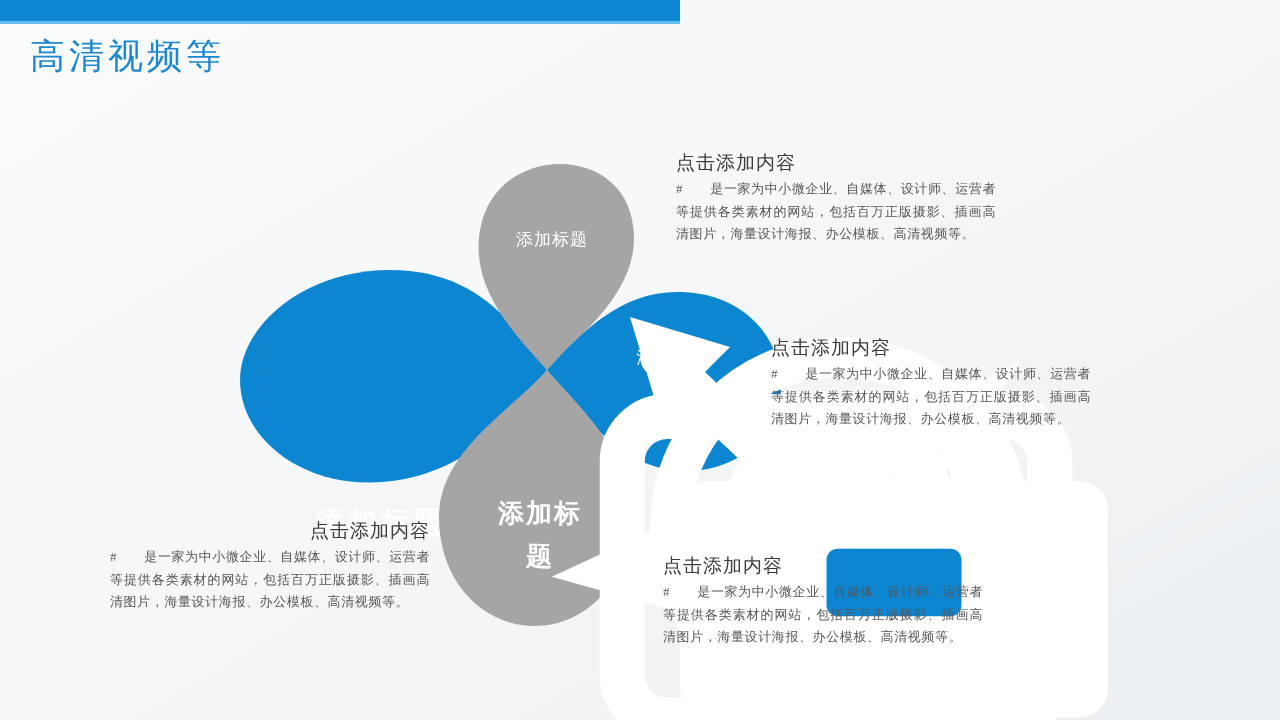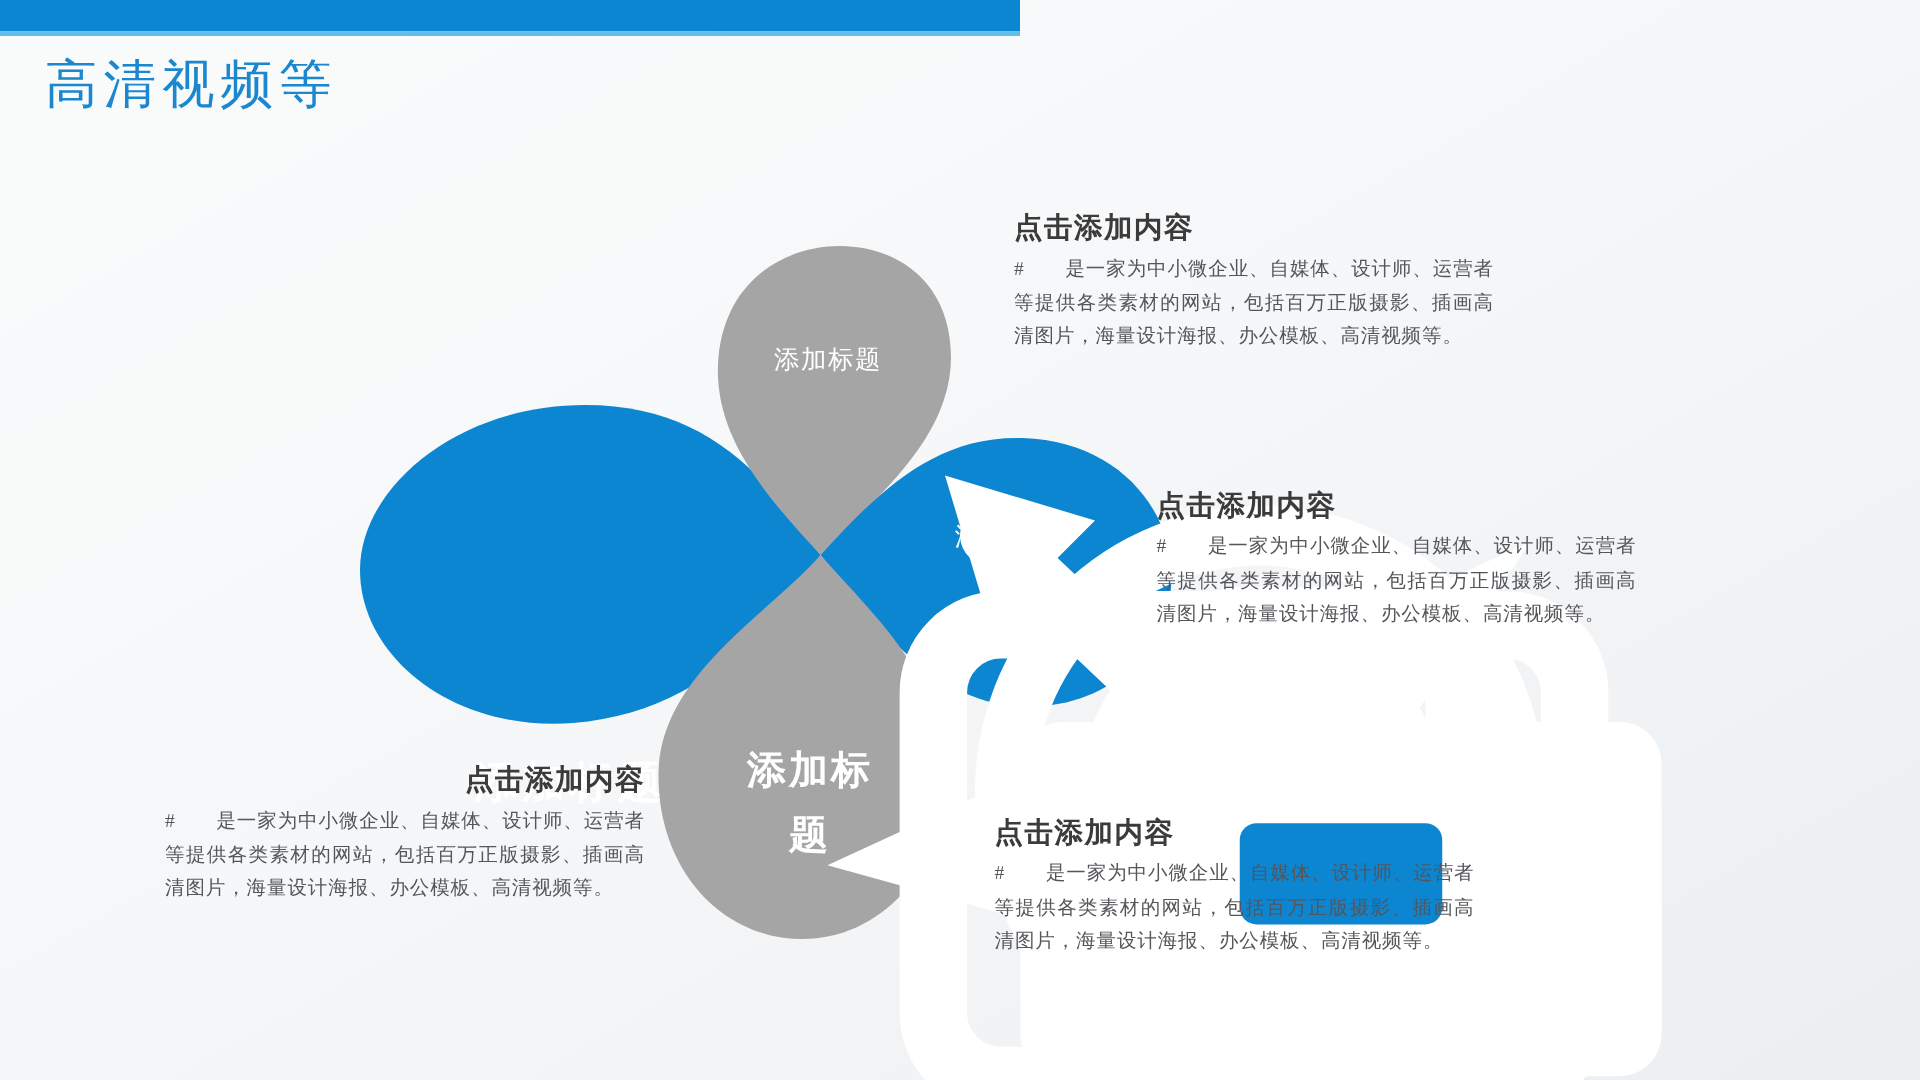--- a/index.html
+++ b/index.html
@@ -121,24 +121,25 @@
   #icon-monitor{ left: 286px; top: 224px; }
 
   
   .text-block {
     position: absolute;
   }
   .tb-heading {
     font-family: "Liberation Serif", "DejaVu Serif", serif;
     font-size: 19px;
     line-height: 26px;
-    font-weight: bold;
+    font-weight: normal;
     color: #3b3b3b;
     letter-spacing: 1px;
     margin-bottom: 2px;
+    margin-top: 10px;
   }
   .tb-body {
     font-family: "Liberation Serif", "DejaVu Serif", serif;
     font-size: 13px;
     line-height: 22.5px;
     color: #55565a;
     letter-spacing: 0.6px;
     text-align: justify;
     text-justify: inter-ideograph;
   }

